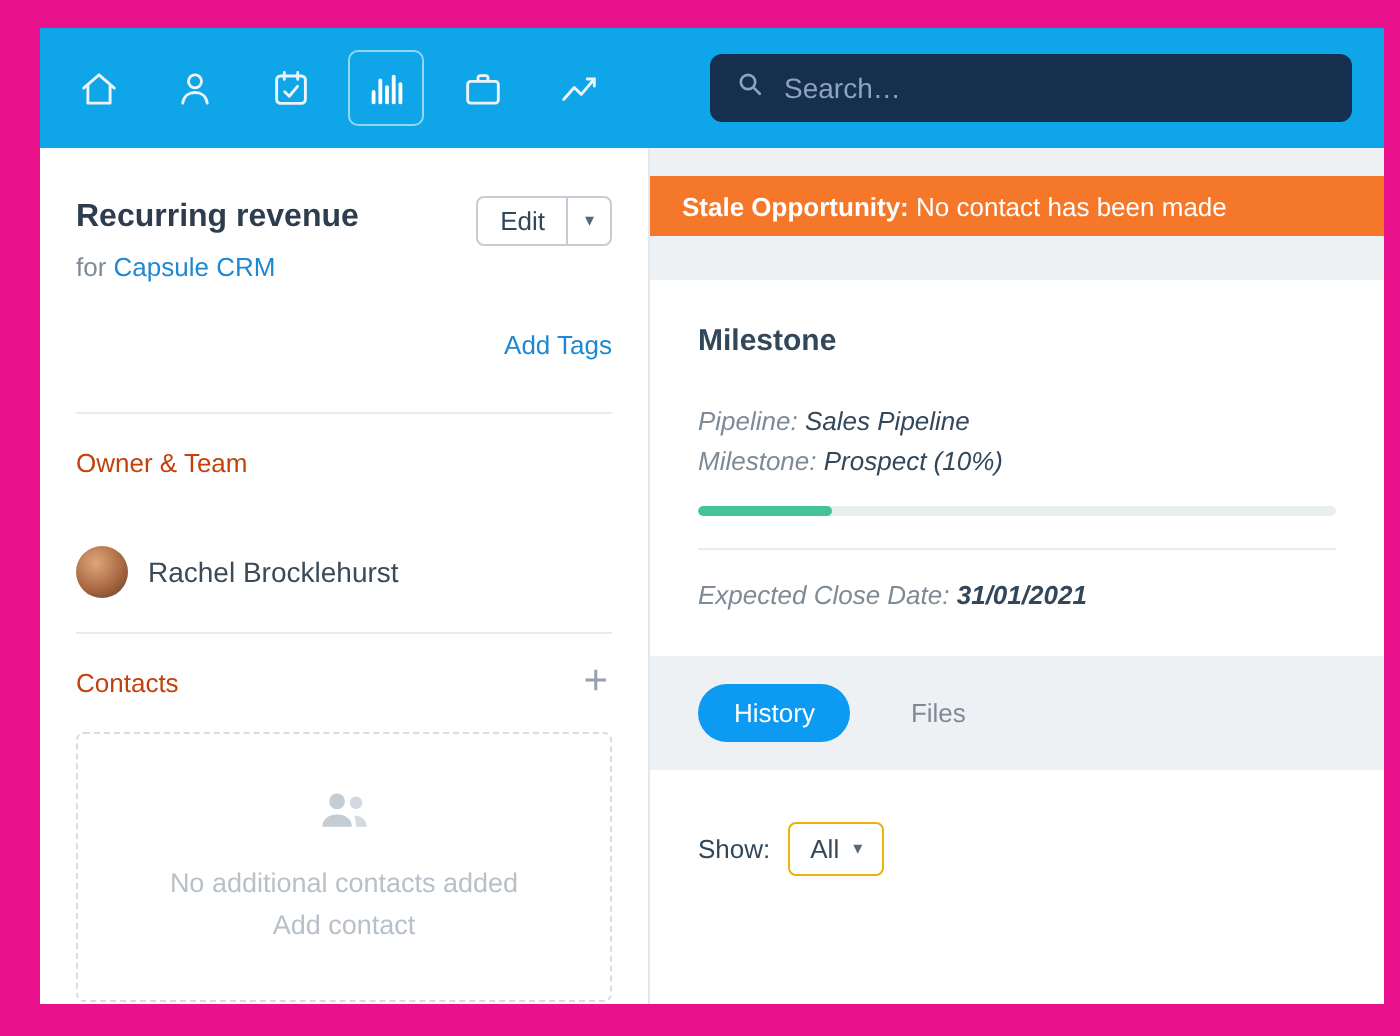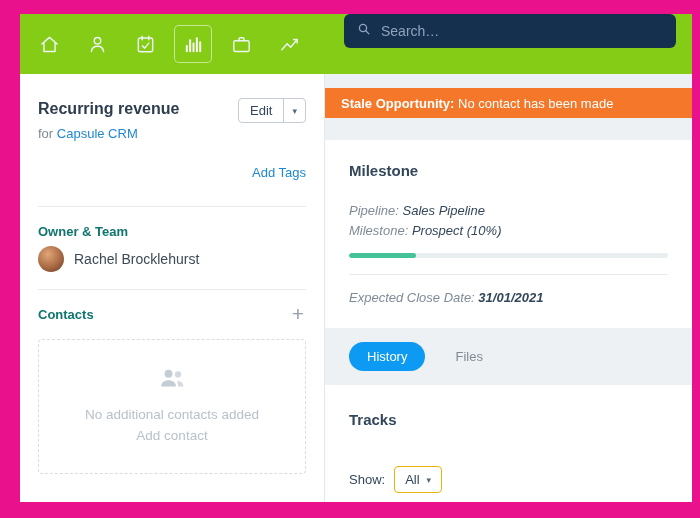--- a/index.html
+++ b/index.html
@@ -3,21 +3,21 @@
 <meta charset="utf-8">
 <style>
   * { margin:0; padding:0; box-sizing:border-box; }
   html,body { width:700px; height:518px; overflow:hidden; }
   body { font-family:"Liberation Sans","DejaVu Sans",sans-serif; }
 
   .frame { width:700px; height:518px; background:#e9118c; padding:14px 8px 16px 20px; }
   .window { width:100%; height:100%; background:#fff; display:flex; flex-direction:column; overflow:hidden; }
 
   
-  .nav { height:60px; flex-shrink:0; background:#84cc16; display:flex; padding:0 14px 0 10px; }
+  .nav { height:60px; flex-shrink:0; background:#0ea5e9; display:flex; align-items:center; padding:0 14px 0 10px;gap:11px; }
   .nav-icons { display:flex; align-items:center; gap:10px; }
   .nav-icon { width:38px; height:38px; display:flex; align-items:center; justify-content:center; border-radius:5px; cursor:pointer; }
   .nav-icon.active { box-shadow: inset 0 0 0 1px rgba(255,255,255,.55); }
   .nav-icon svg { display:block; }
 
   .search { margin-left:36px; margin-right:2px; flex:1; height:34px; background:#152f4e; border-radius:6px; display:flex; align-items:center; padding:0 12px; gap:9px; min-width:0; }
   .search input { flex:1; background:transparent; border:none; outline:none; font-size:14px; color:#cdd9e8; font-family:inherit; min-width:0; }
   .search input::placeholder { color:#8fa3bc; }
 
   
@@ -28,22 +28,22 @@
   .sb-header { display:flex; justify-content:space-between; align-items:flex-start; }
   .sb-title { font-size:16px; font-weight:700; color:#2e3d4e; padding-top:2px; }
   .edit-btn { display:flex; border:1px solid #c6ccd3; border-radius:4px; background:#fff; cursor:pointer; }
   .edit-main { padding:4px 11px; font-size:13px; color:#33475b; }
   .edit-caret { padding:4px 8px; border-left:1px solid #c6ccd3; display:flex; align-items:center; font-size:9px; color:#55677a; }
   .for-line { font-size:13px; margin-top:3px; color:#7e8b97; }
   .link { color:#1e88d2; cursor:pointer; text-decoration:none; }
   .add-tags { margin-top:24px; font-size:13px;text-align:right; }
   .divider { border-top:1px solid #e8ecef; }
   .sb-div1 { margin-top:26px; }
-  .sb-heading { margin-top:17px; font-size:13px; font-weight:700; color:#0f766e; }
-  .owner-row { margin-top:7px; display:flex; align-items:center; gap:10px; }
+  .sb-heading { margin-top:17px; font-size:13px; font-weight:400; color:#c2410c; }
+  .owner-row { margin-top:34px; display:flex; align-items:center; gap:10px; }
   .avatar { width:26px; height:26px; border-radius:50%; background:radial-gradient(circle at 38% 32%, #e2a579 0%, #a96a43 55%, #5e3a26 100%); flex-shrink:0; }
   .owner-name { font-size:14px; color:#3a4a58; }
   .sb-div2 { margin-top:17px; }
   .contacts-row { margin-top:15px; display:flex; justify-content:space-between; align-items:center; }
   .plus-btn { font-size:21px; font-weight:300; color:#95a2ad; line-height:18px; cursor:pointer; padding:0 2px; }
   .empty-box { margin-top:16px; border:1px dashed #d7dde2; border-radius:4px; padding:26px 10px 30px; text-align:center; color:#b8c1c9; font-size:13.5px; }
   .empty-box .group { margin-bottom:12px; }
   .empty-line2 { margin-top:6px; cursor:pointer; color:#b8c1c9; }
 
   
@@ -210,21 +210,20 @@
             <span class="val">31/01/2021</span>
           </div>
         </div>
 
         <div class="tabs">
           <span class="tab-pill">History</span>
           <span class="tab-plain">Files</span>
         </div>
 
         <div class="card tracks-card">
-          <div class="card-heading">Tracks</div>
           <div class="show-row">
             <span>Show:</span>
             <span class="select-btn">
               <span>All</span>
               <span class="caret">▾</span>
             </span>
           </div>
         </div>
 
       </div>

